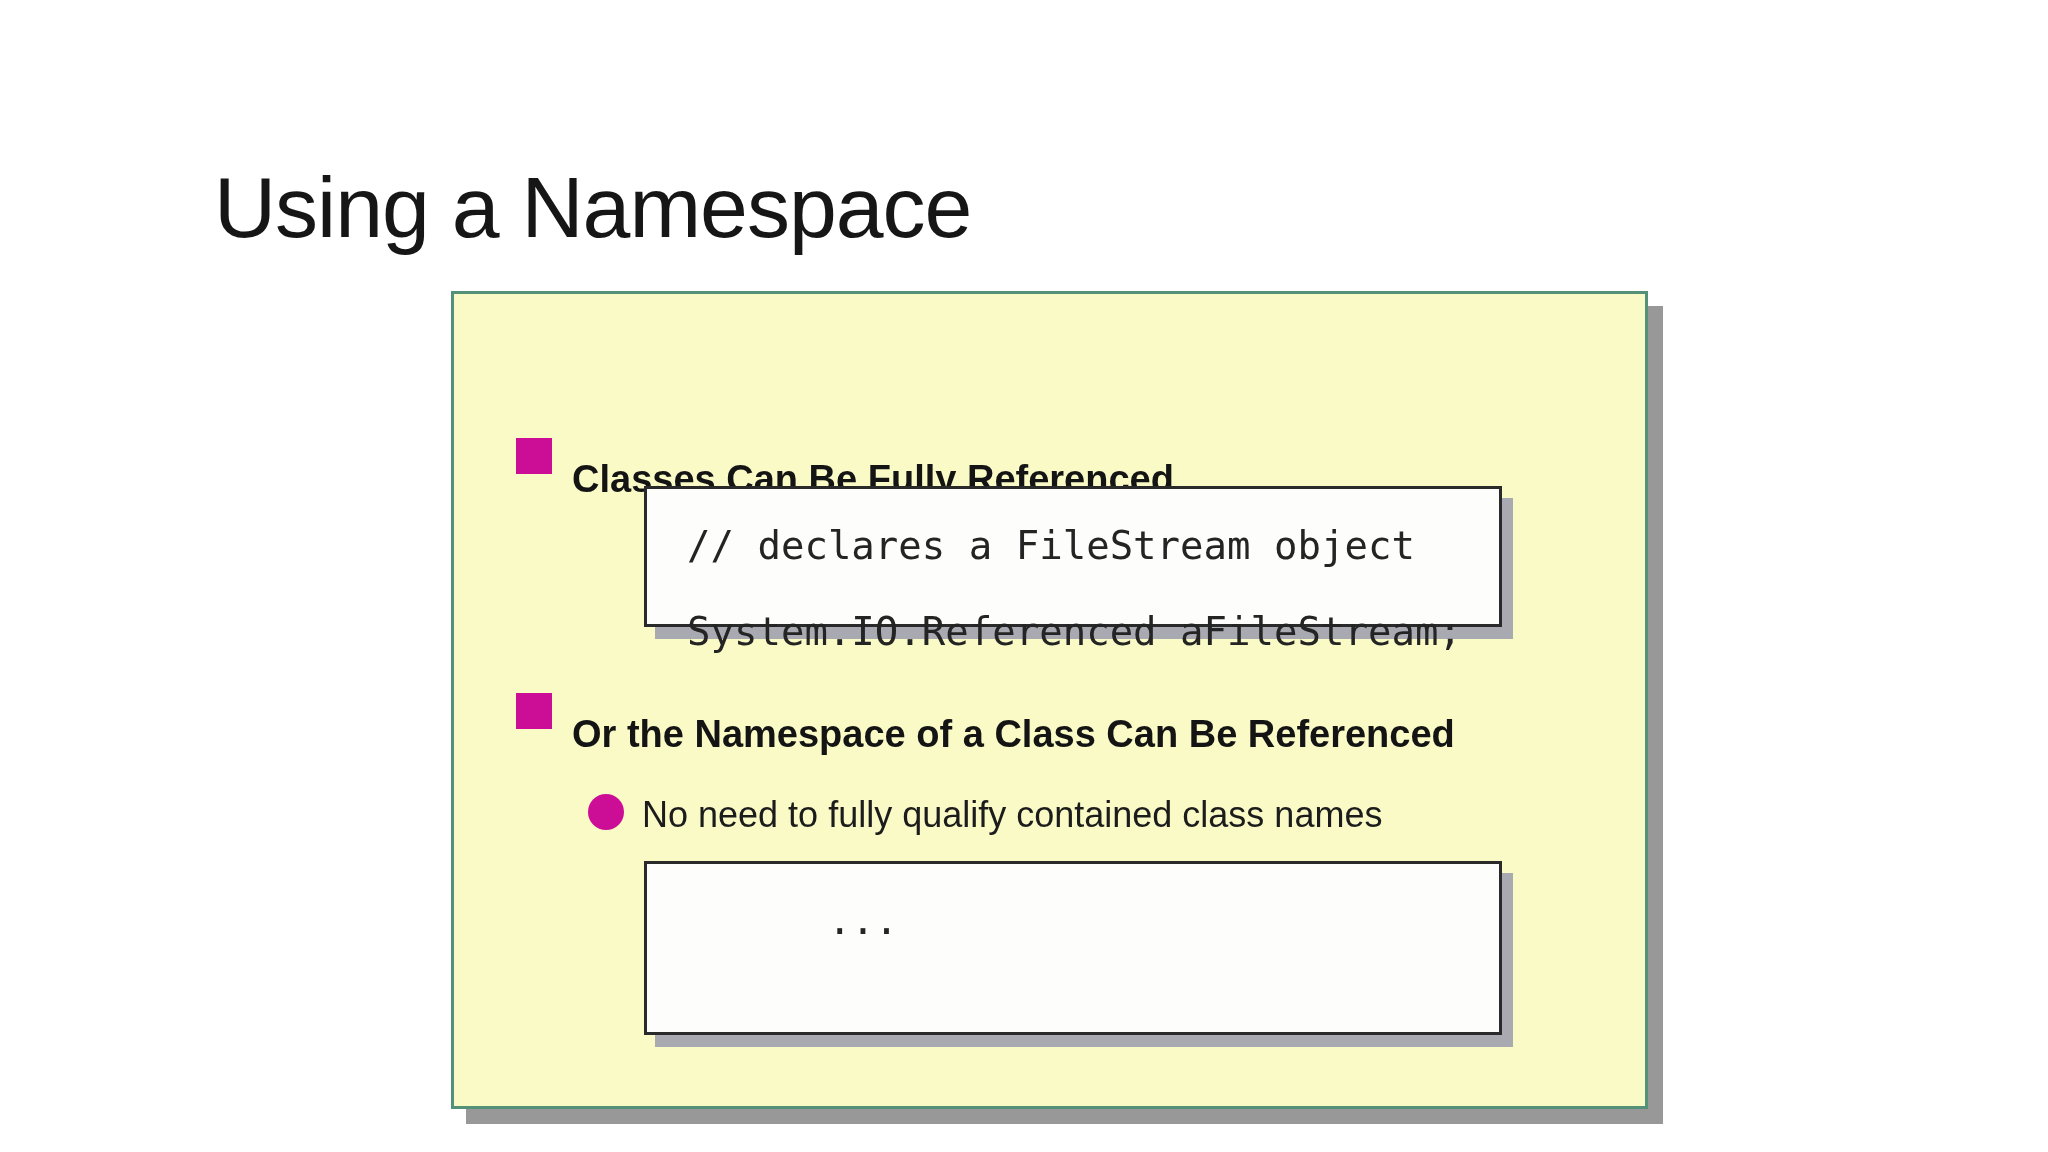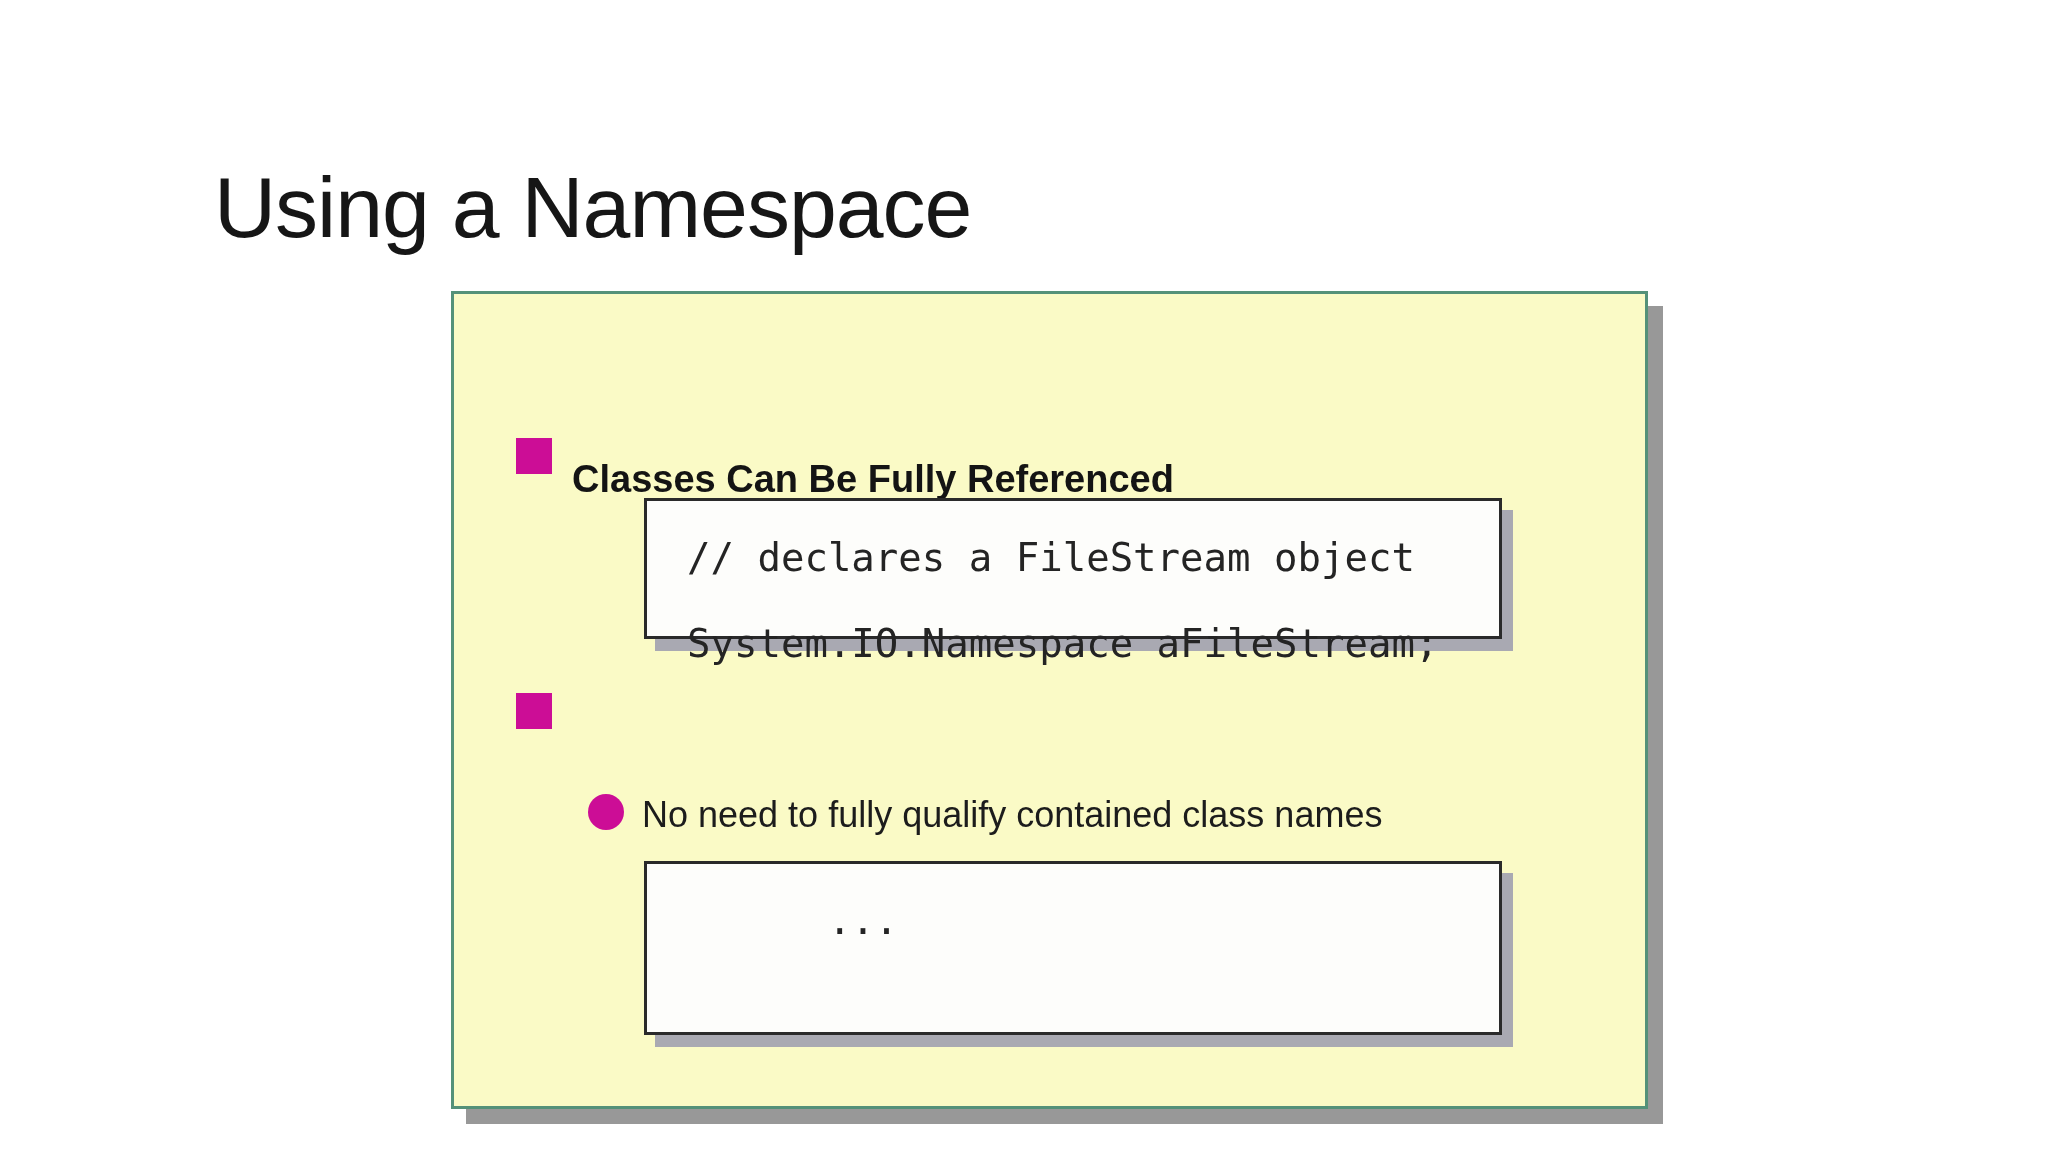--- a/index.html
+++ b/index.html
@@ -48,21 +48,21 @@
     position:absolute;left:170px;top:482px;
     font-size:36px;font-weight:400;color:#1c1c1c;white-space:nowrap;text-align:center;
   }
   .codebox{
     position:absolute;left:190px;width:858px;
     background:var(--code-bg);
     border:3px solid var(--code-border);
     box-shadow:11px 12px 0 var(--code-shadow);
     padding:14px 0 0 22px;
   }
-  .cb-1{top:204px;height:141px;}
+  .cb-1{top:192px;height:141px;}
   .cb-2{top:567px;height:174px;}
   .code-line{
     font-family:"DejaVu Sans Mono","Liberation Mono",monospace;
     font-size:39px;line-height:50px;color:#242424;
     white-space:pre;
   }
 </style>
 </head>
 <body>
 
@@ -70,24 +70,25 @@
 
   <h1 class="title">Using a Namespace</h1>
 
   <div class="panel">
 
     <span class="sq-bullet sq-1"></span>
     <span class="heading h-1">Classes Can Be Fully Referenced</span>
 
     <div class="codebox cb-1">
       <div class="code-line">// declares a FileStream object</div>
-      <div class="code-line">System.IO.Namespace aFileStream;</div>
+      <div class="code-line">System.IO.Referenced aFileStream;</div>
     </div>
 
     <span class="sq-bullet sq-2"></span>
+    <span class="heading h-2">Or the Namespace of a Class Can Be Referenced</span>
 
     <span class="dot-bullet"></span>
     <span class="sub-text">No need to fully qualify contained class names</span>
 
     <div class="codebox cb-2">
       <div class="code-line">      ...</div>
     </div>
 
   </div>
 </div>

